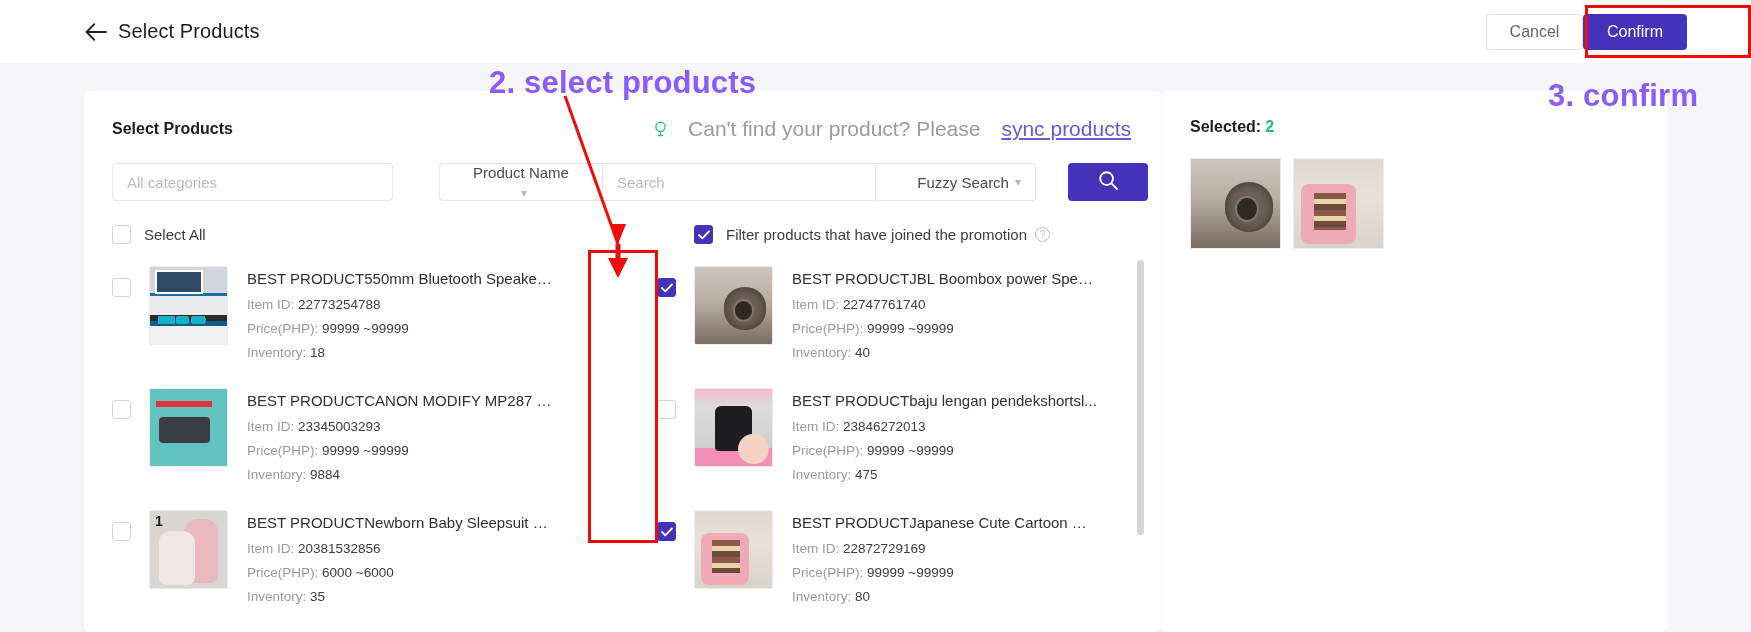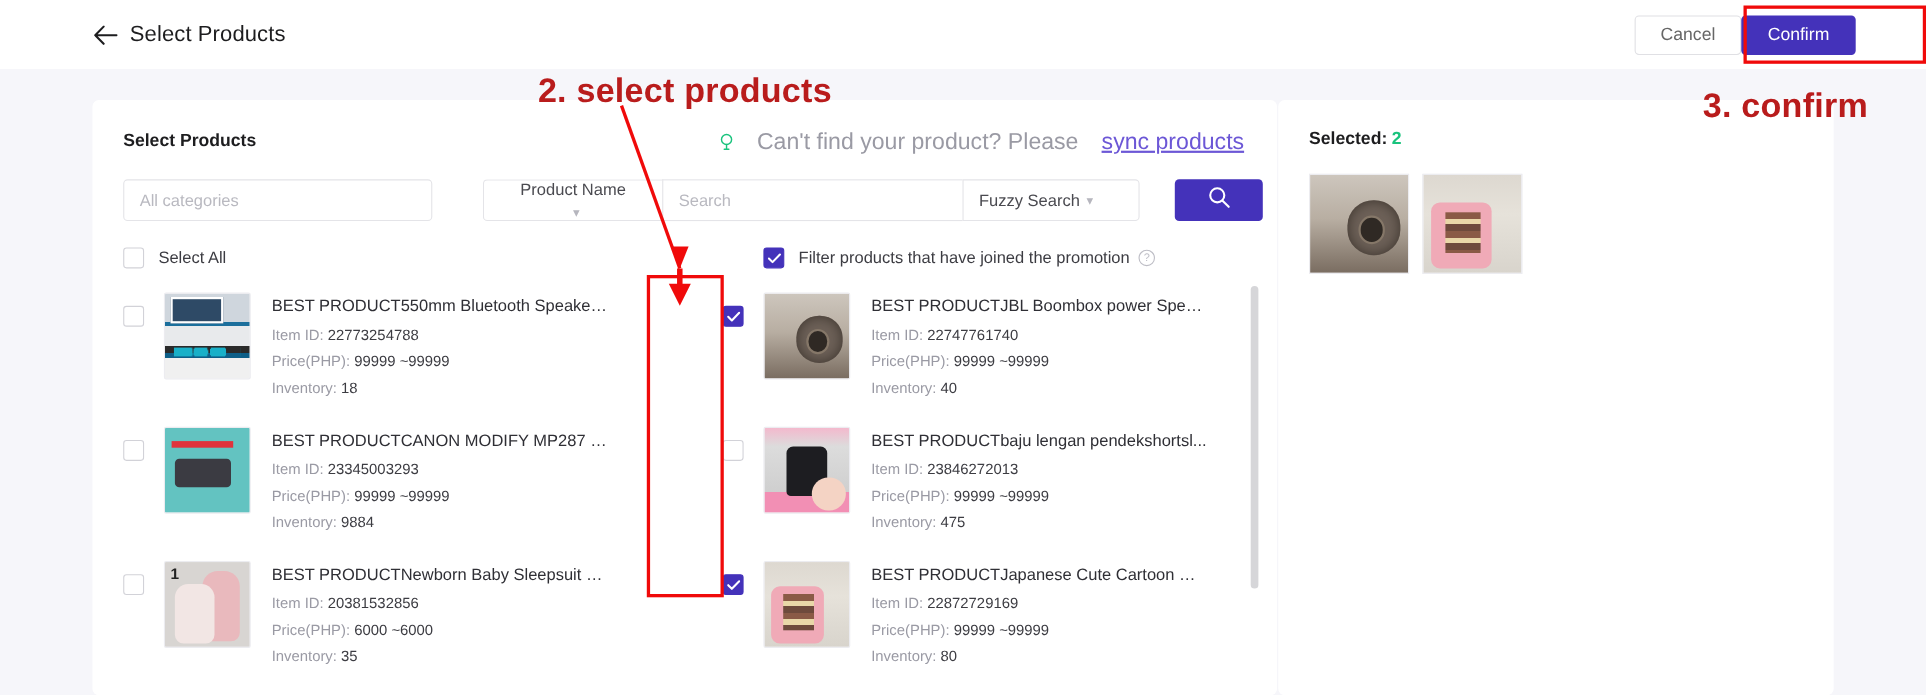--- a/index.html
+++ b/index.html
@@ -98,21 +98,21 @@
   }
   .sg-name {
     width: 163px; border-radius: 4px 0 0 4px; border-right: none;
     justify-content: space-between; cursor: pointer; flex-direction: column;
   }
   .sg-input {
     width: 273px; border-right: none; color: #b9b9c0; cursor: text;
   }
   .sg-fuzzy {
     width: 161px; border-radius: 0 4px 4px 0;
-    justify-content: flex-start; cursor: pointer;
+    justify-content: flex-end; cursor: pointer;
   }
   .caret { color: #b6b6be; font-size: 12px; margin-left: 6px; }
   .search-btn {
     width: 80px; height: 38px; margin-left: 16px;
     background: #4432ba; border-radius: 4px;
     display: flex; align-items: center; justify-content: center;
     cursor: pointer;
   }
 
   
@@ -256,21 +256,21 @@
     background: #f0aab7; border-radius: 8px;
   }
   .art-cartoon::after {
     content: ""; position: absolute; left: 22%; top: 38%; width: 36%; height: 42%;
     background: repeating-linear-gradient(#8a5a46 0 6px, #e9d7a8 6px 11px, #6e4a3c 11px 17px);
   }
 
   
   .anno { position: absolute; pointer-events: none; }
   .anno-text {
-    color: #b91c1c; font-weight: bold; letter-spacing: .2px;
+    color: #8b5cf6; font-weight: bold; letter-spacing: .2px;
     white-space: nowrap;
   }
   #anno-label-2 { left: 489px; top: 65px; font-size: 31px; }
   #anno-label-3 { left: 1548px; top: 78px; font-size: 31px; }
   #anno-box-confirm {
     left: 1585px; top: 5px; width: 166px; height: 53px;
     border: 3px solid #f00a0a;
   }
   #anno-box-checks {
     left: 588px; top: 250px; width: 70px; height: 293px;

